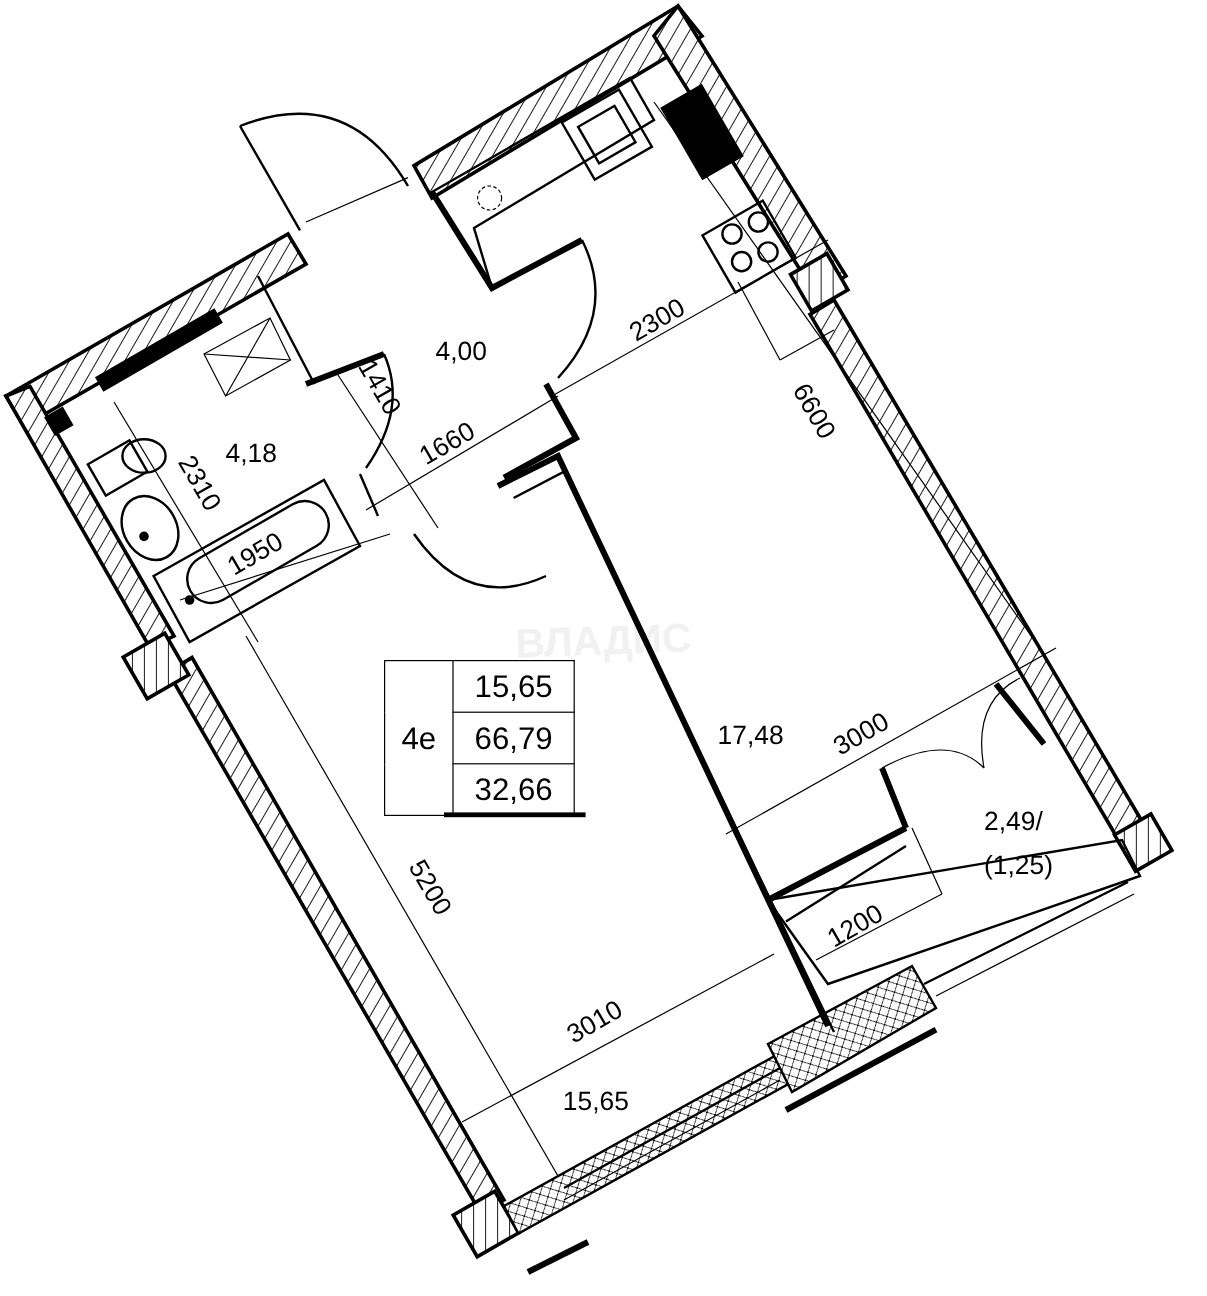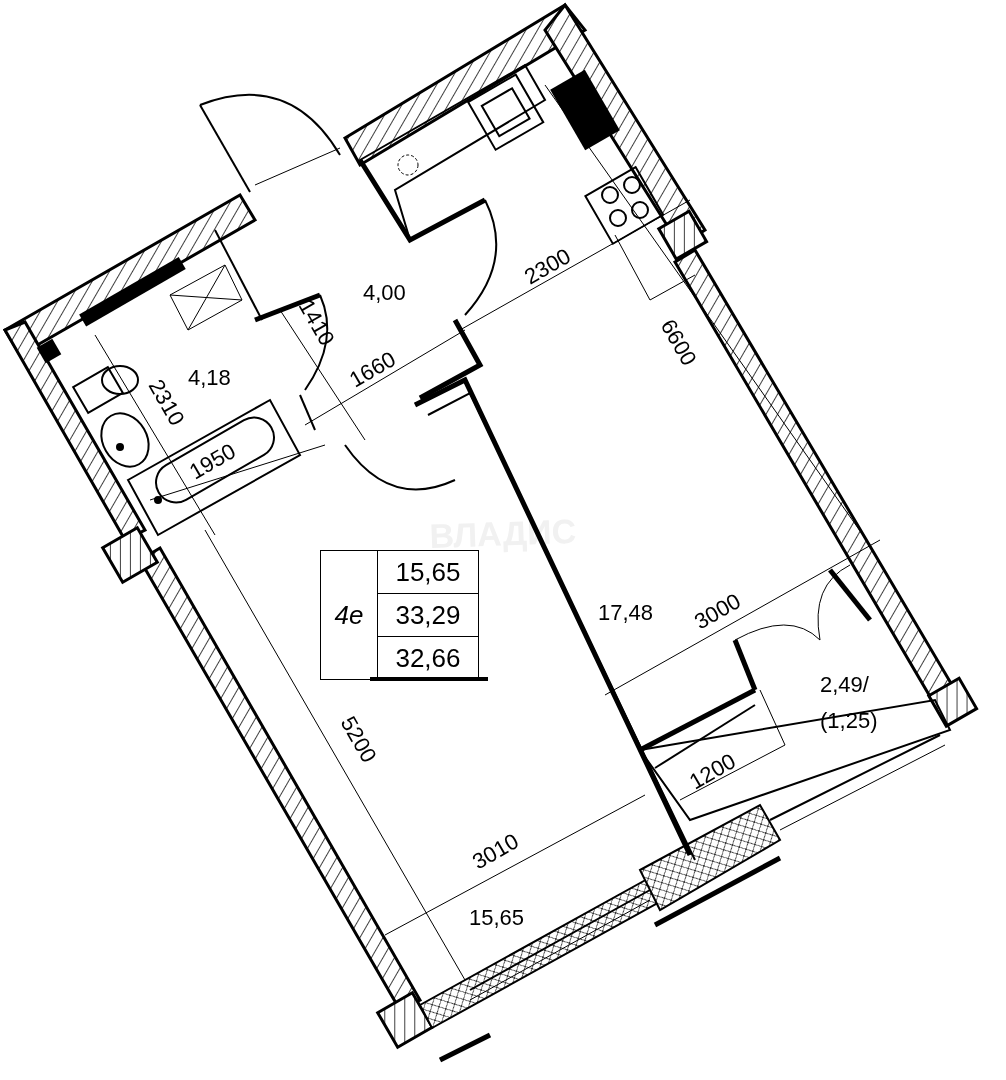--- a/index.html
+++ b/index.html
@@ -8,21 +8,21 @@
   .wallhatch { fill:url(#hatch); stroke:#000; stroke-width:3; }
   .line { stroke:#000; stroke-width:2; fill:none; }
   .thin { stroke:#000; stroke-width:1; fill:none; }
   .bold { stroke:#000; stroke-width:5; fill:none; }
   .lbl { font-family:"Liberation Sans", sans-serif; fill:#000; }
   .room-area { font-size:22px; }
   .dim { font-size:22px; }
   .wm { font-family:"Liberation Sans", sans-serif; font-size:34px; font-weight:bold; fill:#f1f1f1; }
   #legend { position:absolute; left:320px; top:550px; border-collapse:collapse; font-family:"Liberation Sans", sans-serif; }
   #legend td { border:1px solid #000; font-size:26px; padding:0 8px; height:42px; text-align:center; }
-  #legend td.type { width:40px;font-style:italic; }
+  #legend td.type { width:40px; }
   #legend td.val { width:84px; }
   #legend-underline { position:absolute; left:370px; top:677px; width:118px; height:4px; background:#000; }
 </style>
 </head>
 <body>
 
 <svg width="1006" height="1080" viewBox="0 0 1006 1080">
   <defs>
     <pattern id="hatch" patternUnits="userSpaceOnUse" width="10" height="10" patternTransform="rotate(30)">
       <rect width="10" height="10" fill="#fff"></rect>
@@ -184,20 +184,20 @@
   <text class="lbl dim" x="695" y="790" transform="rotate(-30 695 790)">1200</text>
 </svg>
 
 <table id="legend">
   <tbody>
       <tr>
     <td class="type" rowspan="3">4е</td>
     <td class="val">15,65</td>
   </tr>
   <tr>
-    <td class="val">33,29</td>
+    <td class="val">66,79</td>
   </tr>
   <tr>
     <td class="val">32,66</td>
   </tr>
 </tbody>
   </table>
 <div id="legend-underline"></div>
 
 </body></html>

